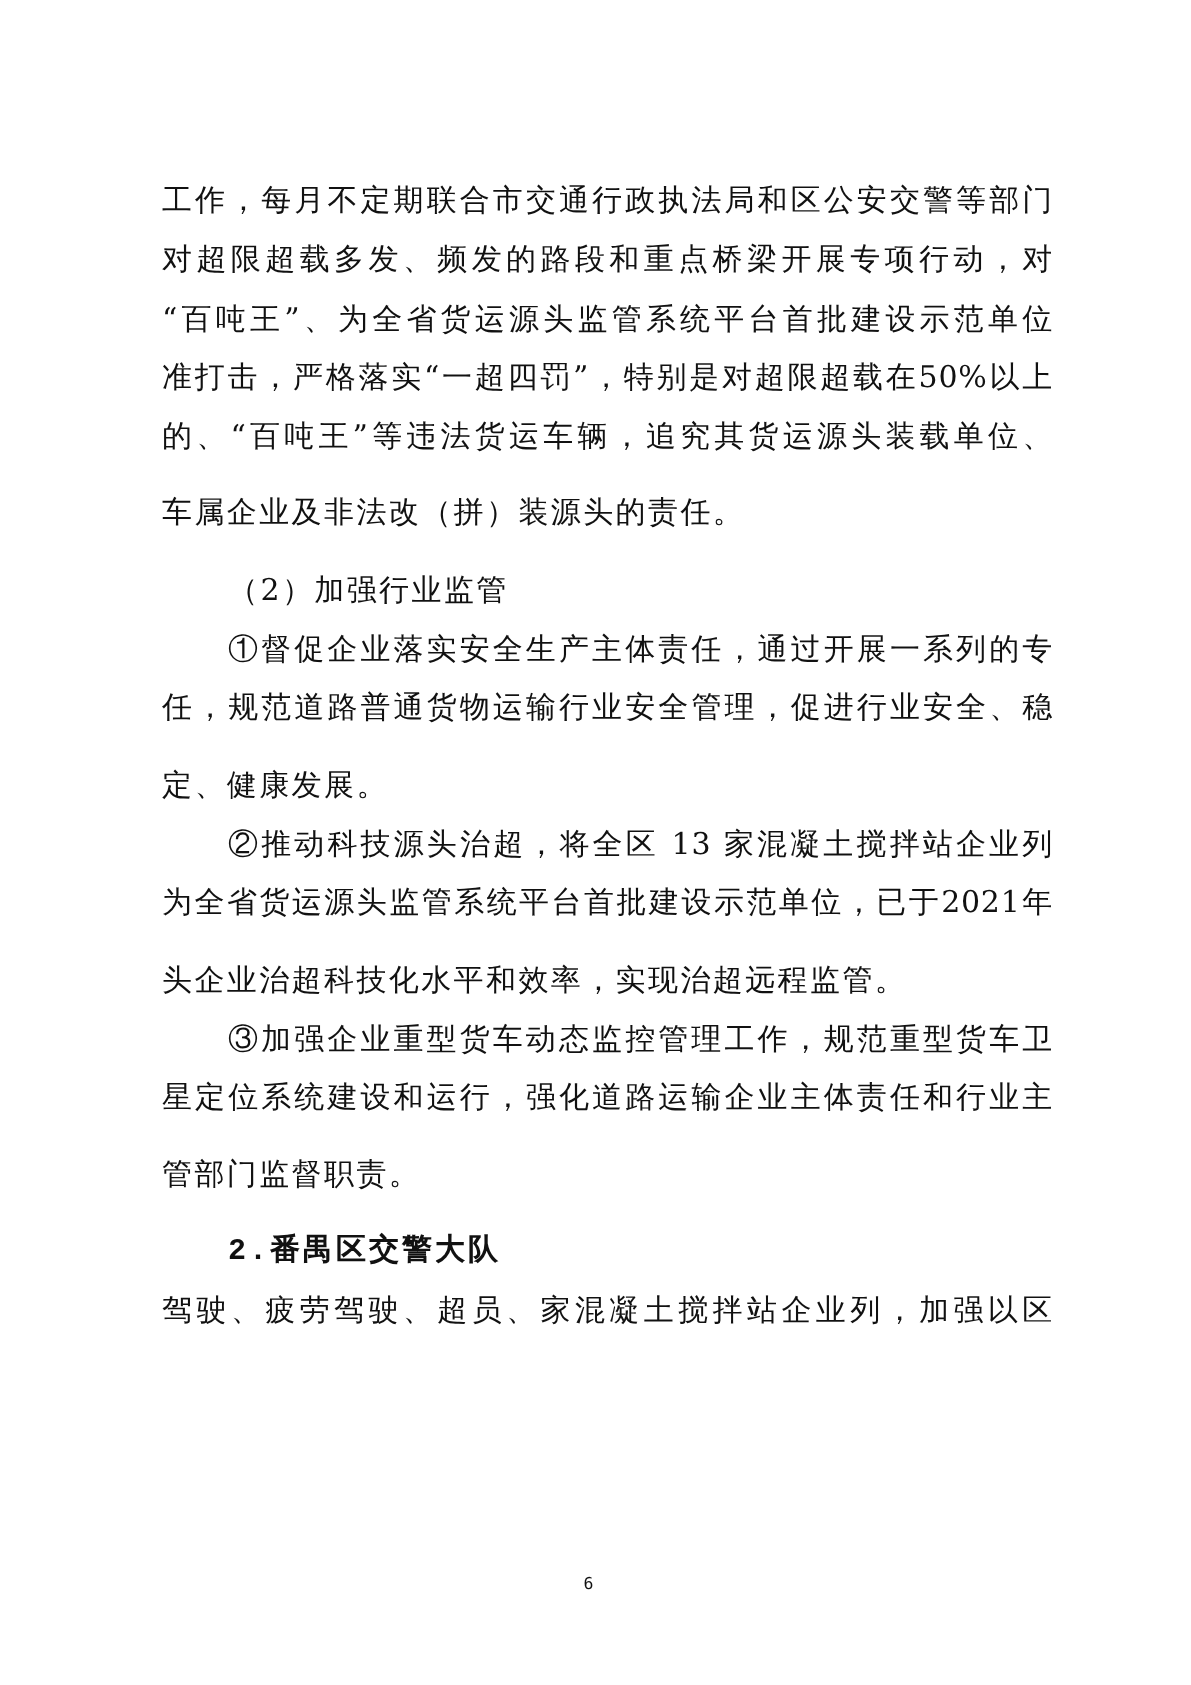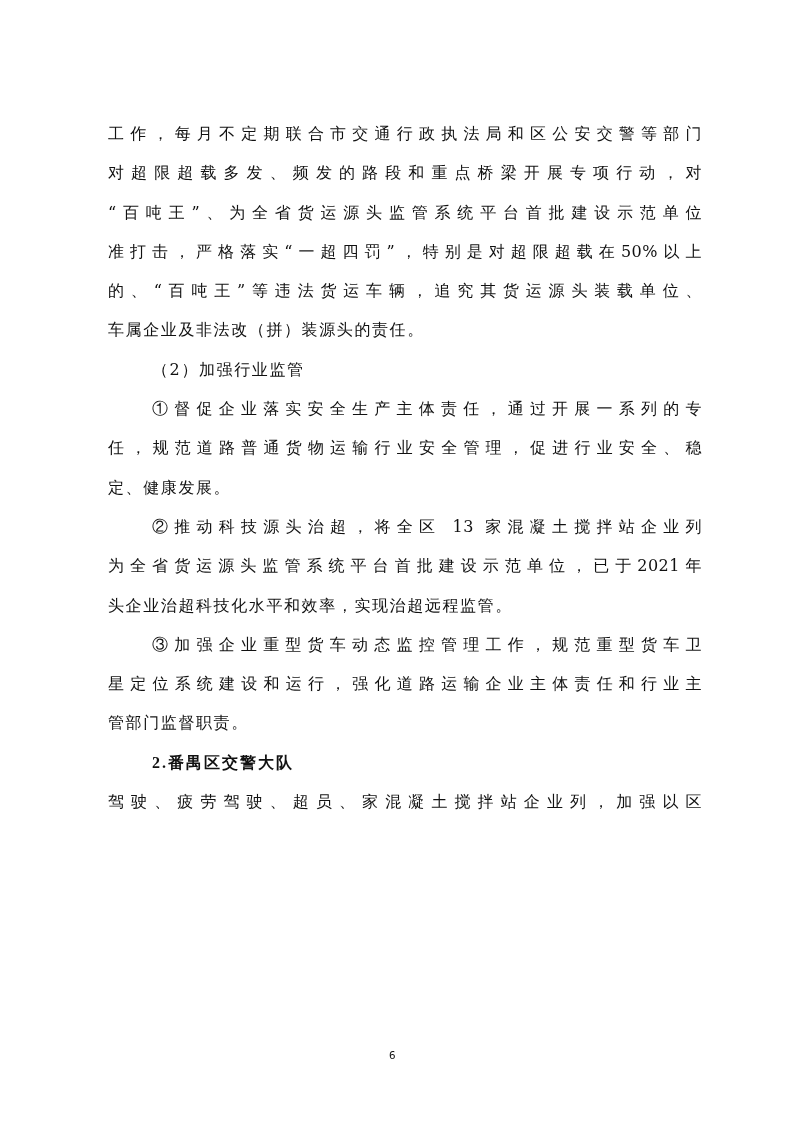--- a/index.html
+++ b/index.html
@@ -17,37 +17,38 @@
   }
   .page {
     position: absolute;
     left: 108px;
     top: 114px;
     width: 594px;
   }
   .line {
     height: 39.3px;
     line-height: 39.3px;
-    font-size: 16px;
+    font-size: 20px;
     white-space: nowrap;
     text-align: justify;
     text-align-last: justify;
     letter-spacing: 0.5px;
     overflow: hidden;
   }
   .line.last {
     text-align-last: left;
     letter-spacing: 1.6px;
+    margin-top: 12px;
   }
   .line.indent {
     padding-left: 44px;
   }
   .line.heading {
     font-weight: bold;
-    font-family: Liberation Serif, serif;
+    font-family: Liberation Mono, monospace;
     letter-spacing: 2px;
   }
   .page-number {
     position: absolute;
     left: 389px;
     top: 1049px;
     font-size: 11px;
     font-family: "DejaVu Sans Mono", "Liberation Mono", monospace;
     color: #111111;
   }

